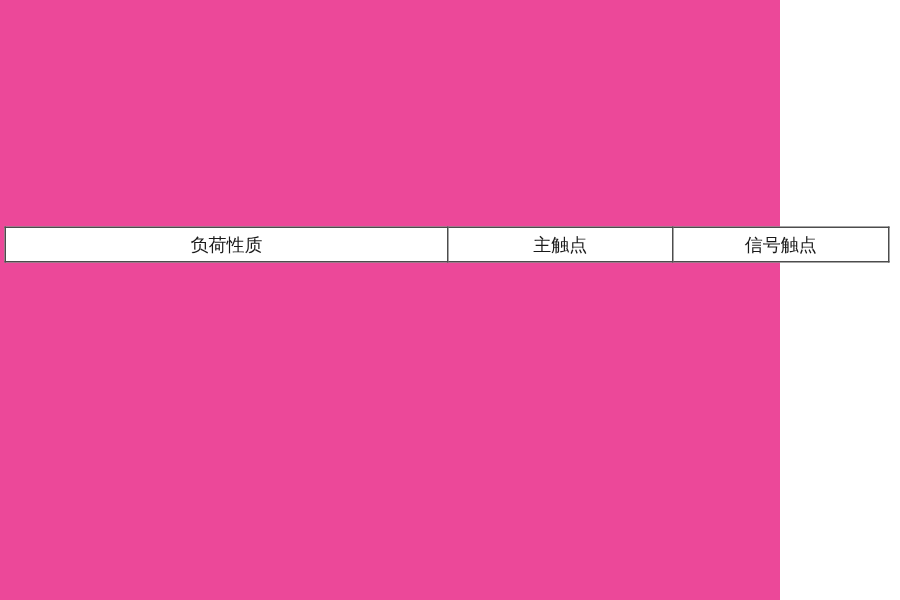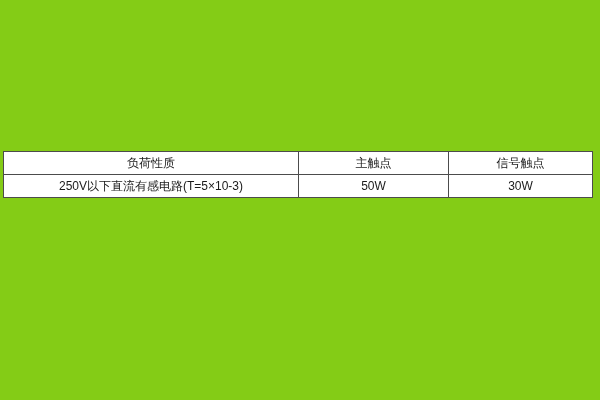--- a/index.html
+++ b/index.html
@@ -5,23 +5,23 @@
   * { margin: 0; padding: 0; box-sizing: border-box; }
   html, body {
     width: 600px;
     height: 400px;
     background: #ffffff;
     font-family: "Liberation Sans", "DejaVu Sans", sans-serif;
     overflow: hidden;
   }
   .page {
     position: relative;
-    width: 600px;
+    width: 520px;
     height: 400px;
-    background: #84cc16;
+    background: #ec4899;
   }
   table.spec-table {
     position: absolute;
     left: 3px;
     top: 151px;
     width: 589px;
     border-collapse: collapse;
     table-layout: fixed;
     background: #ffffff;
   }
@@ -51,20 +51,15 @@
       <col class="c1">
       <col class="c2">
       <col class="c3">
     </colgroup>
     <tbody>
       <tr>
         <td>负荷性质</td>
         <td>主触点</td>
         <td>信号触点</td>
       </tr>
-      <tr>
-        <td>250V以下直流有感电路(T=5×10-3)</td>
-        <td>50W</td>
-        <td>30W</td>
-      </tr>
     </tbody>
   </table>
 </div>
 
 </body></html>

